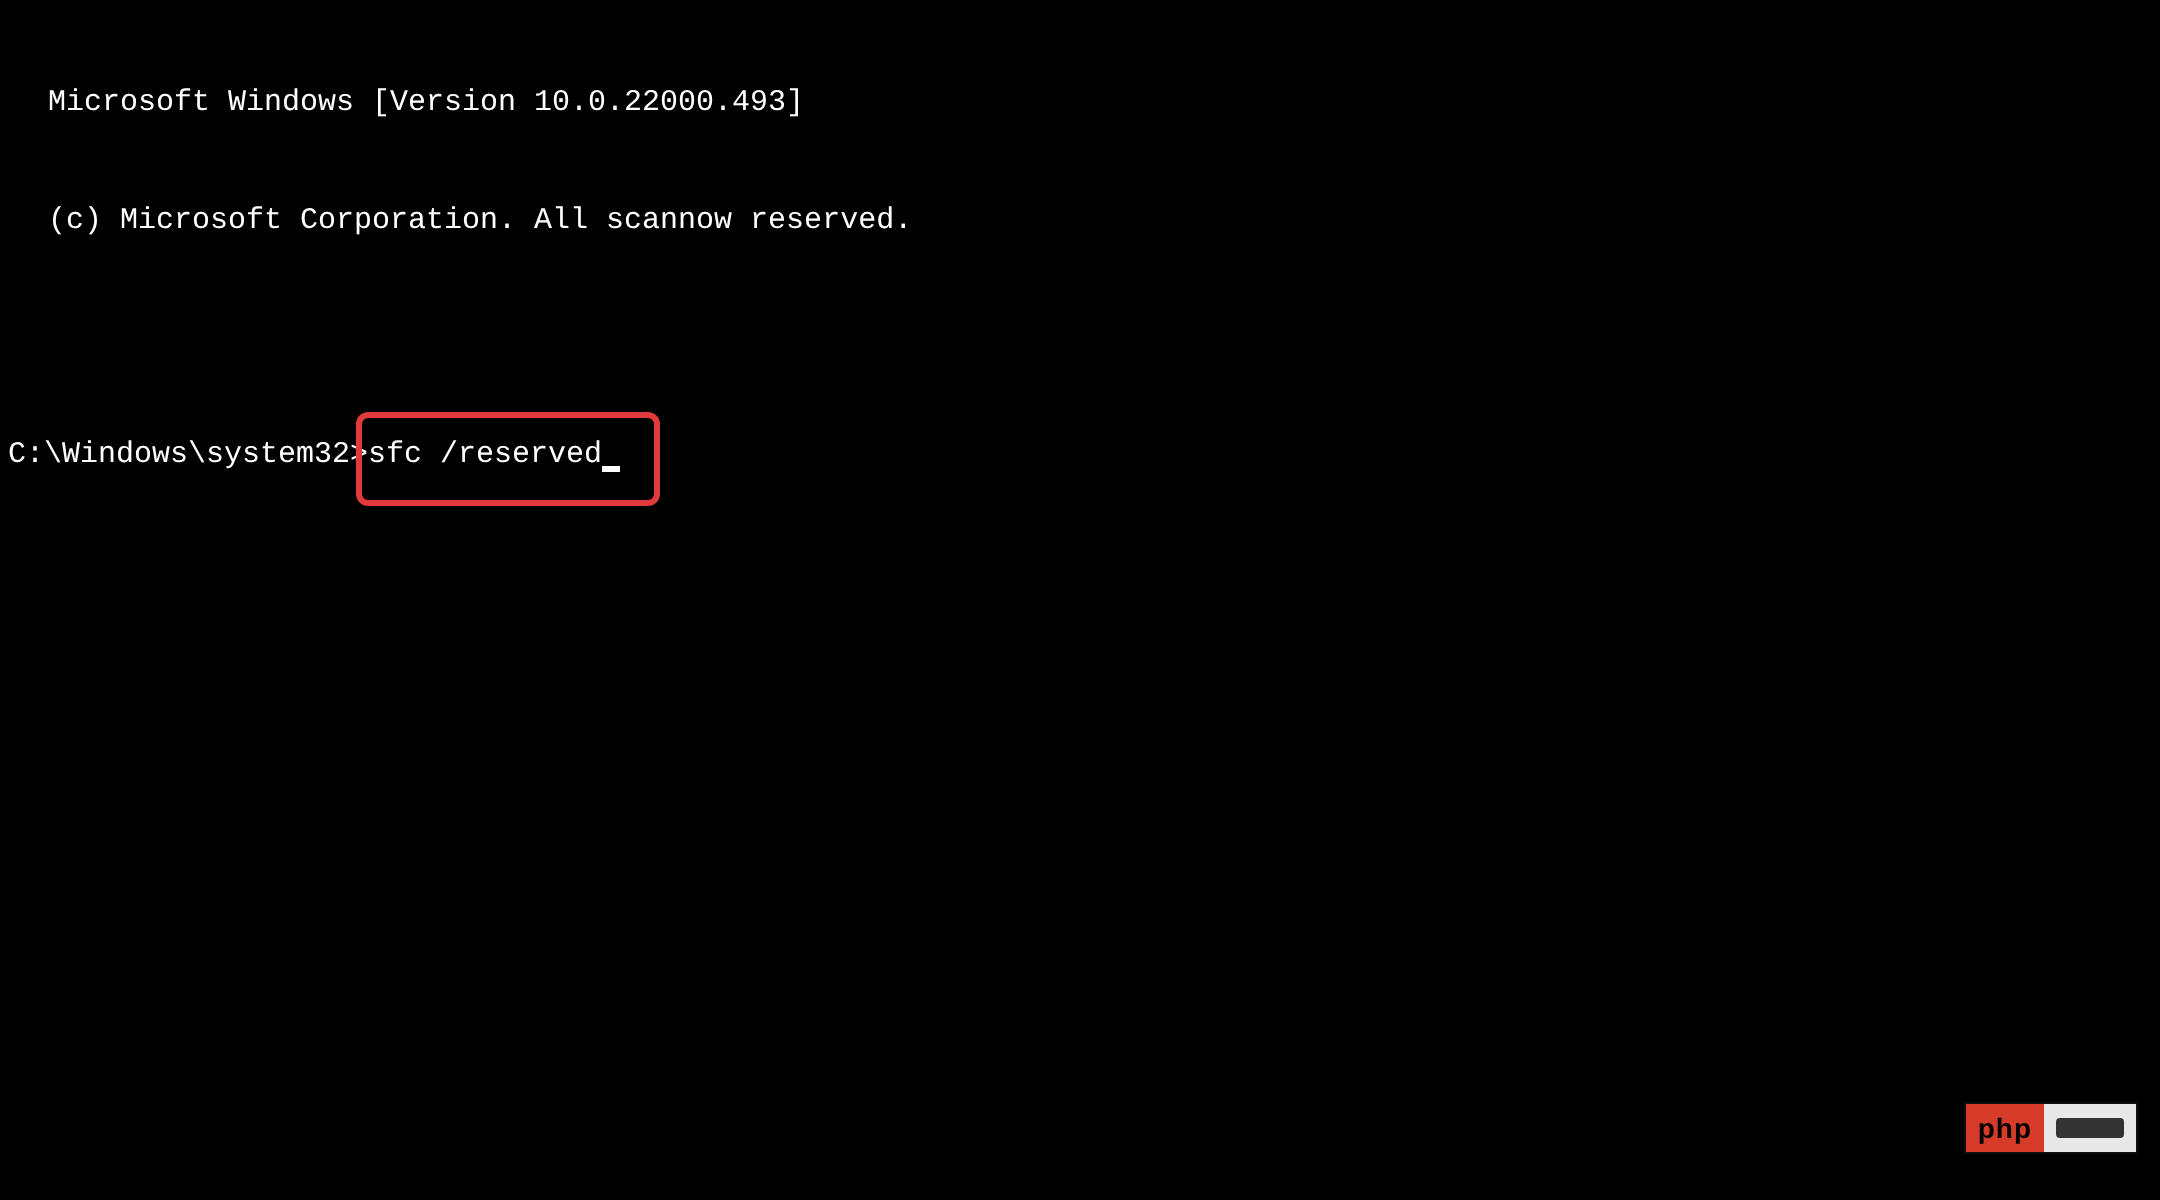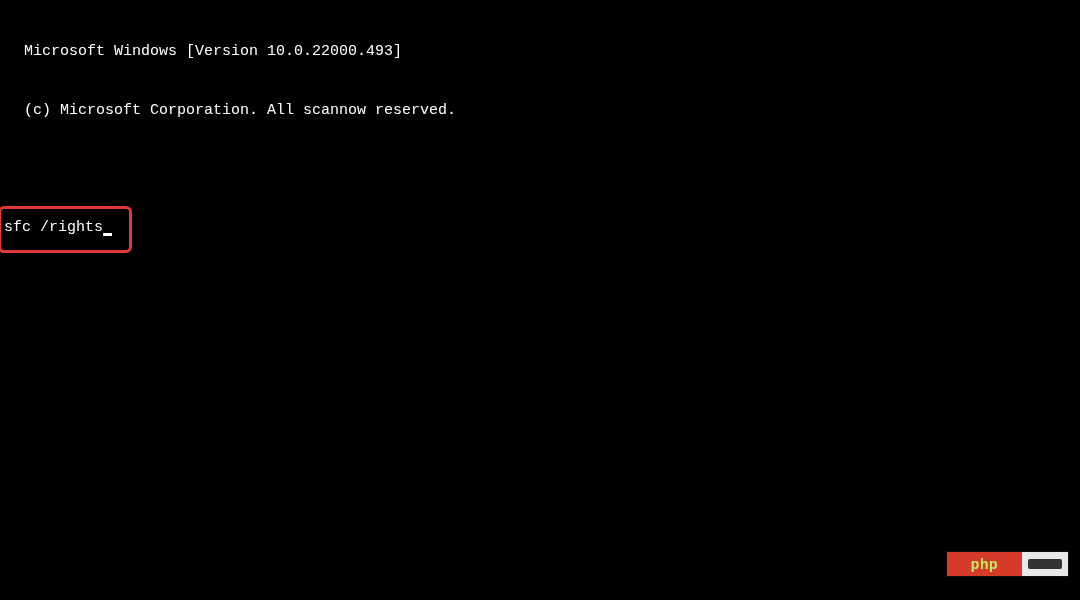--- a/index.html
+++ b/index.html
@@ -68,25 +68,25 @@
       position: absolute;
       right: 12px;
       bottom: 24px;
       display: flex;
       align-items: stretch;
       height: 24px;
       box-shadow: 0 0 0 1px rgba(255,255,255,0.05);
     }
     .watermark-left {
       background: #d63b2a;
-      color: #bef264;
+      color: #000000;
       font-family: Arial, sans-serif;
       font-weight: bold;
       font-size: 14px;
-      padding: 3px 24px;
+      padding: 3px 6px;
       display: flex;
       align-items: center;
       letter-spacing: 0.5px;
     }
     .watermark-right {
       background: #e8e8e8;
       width: 46px;
       position: relative;
       display: flex;
       align-items: center;
@@ -101,20 +101,20 @@
     }
   </style>
 </head>
 <body>
 
 <div class="terminal">
   <span class="line">Microsoft Windows [Version 10.0.22000.493]</span>
   <span class="line">(c) Microsoft Corporation. All scannow reserved.</span>
   <div class="blank-line"></div>
   <div class="prompt-line">
-    <span class="command-wrap"><span class="command-text">sfc /rights</span><span class="cursor"></span><span class="highlight-box"></span></span>
+    <span class="prompt-text">C:\Windows\system32&gt;</span><span class="command-wrap"><span class="command-text">sfc /reserved</span><span class="cursor"></span><span class="highlight-box"></span></span>
   </div>
 </div>
 
 <div class="watermark">
   <div class="watermark-left">php</div>
   <div class="watermark-right"></div>
 </div>
 
 </body></html>

